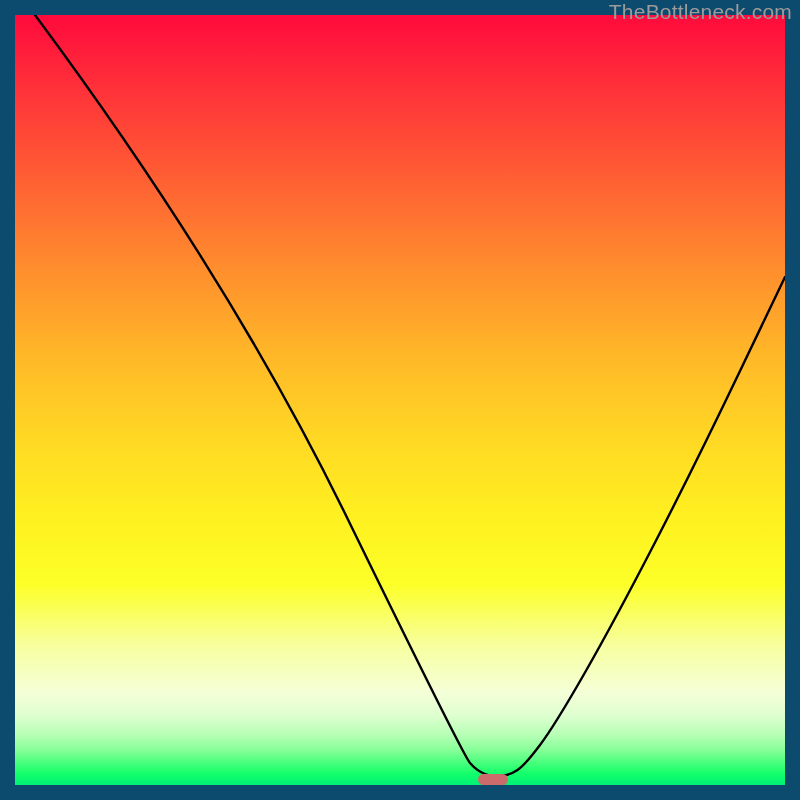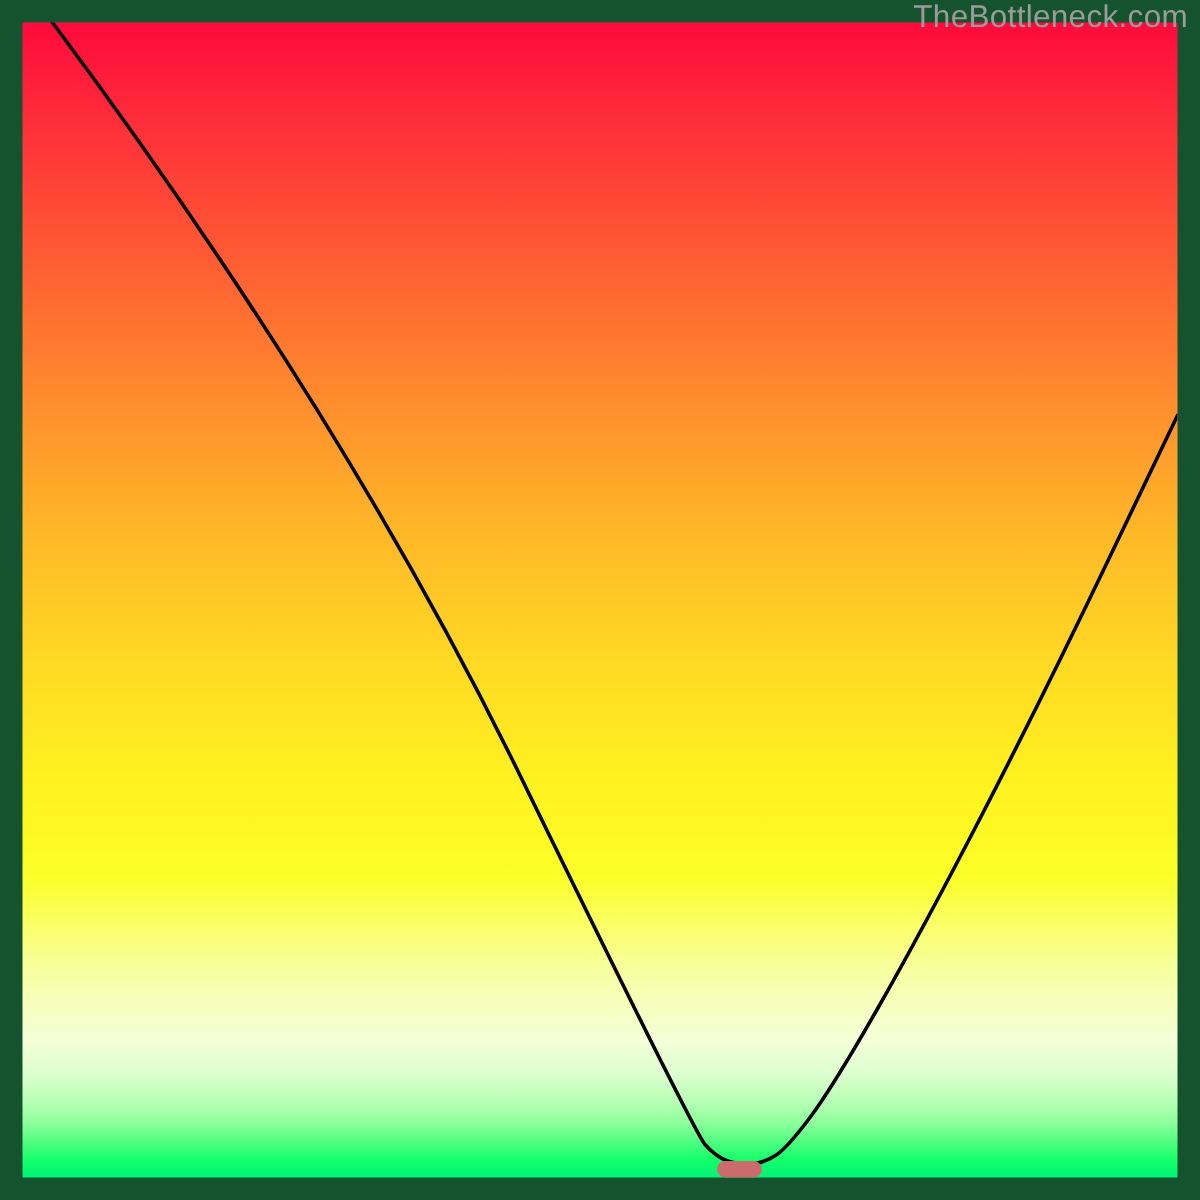--- a/index.html
+++ b/index.html
@@ -1,21 +1,21 @@
 <!DOCTYPE html>
 <html><head>
 <meta charset="utf-8">
 <style>
   * { margin: 0; padding: 0; box-sizing: border-box; }
   html, body { width: 800px; height: 800px; overflow: hidden; background: #000; }
   .stage {
     position: relative;
     width: 800px;
     height: 800px;
-    background: #14532d;
+    background: #0c4a6e;
   }
   .plot {
     position: absolute;
     left: 15px;
     top: 15px;
     width: 770px;
     height: 770px;
     background: linear-gradient(to bottom,
       #ff0a3c 0%,
       #ff2b3a 8%,

